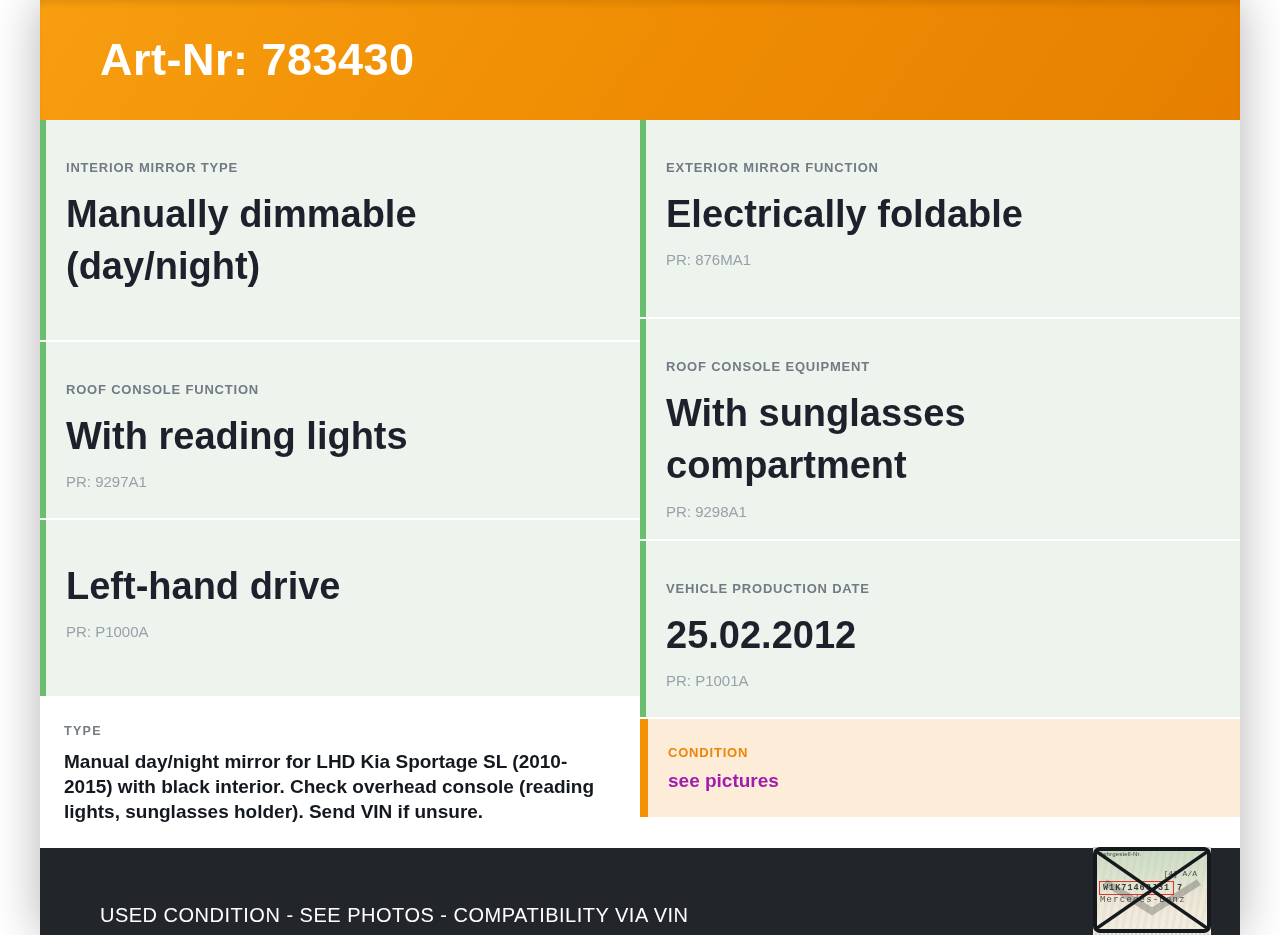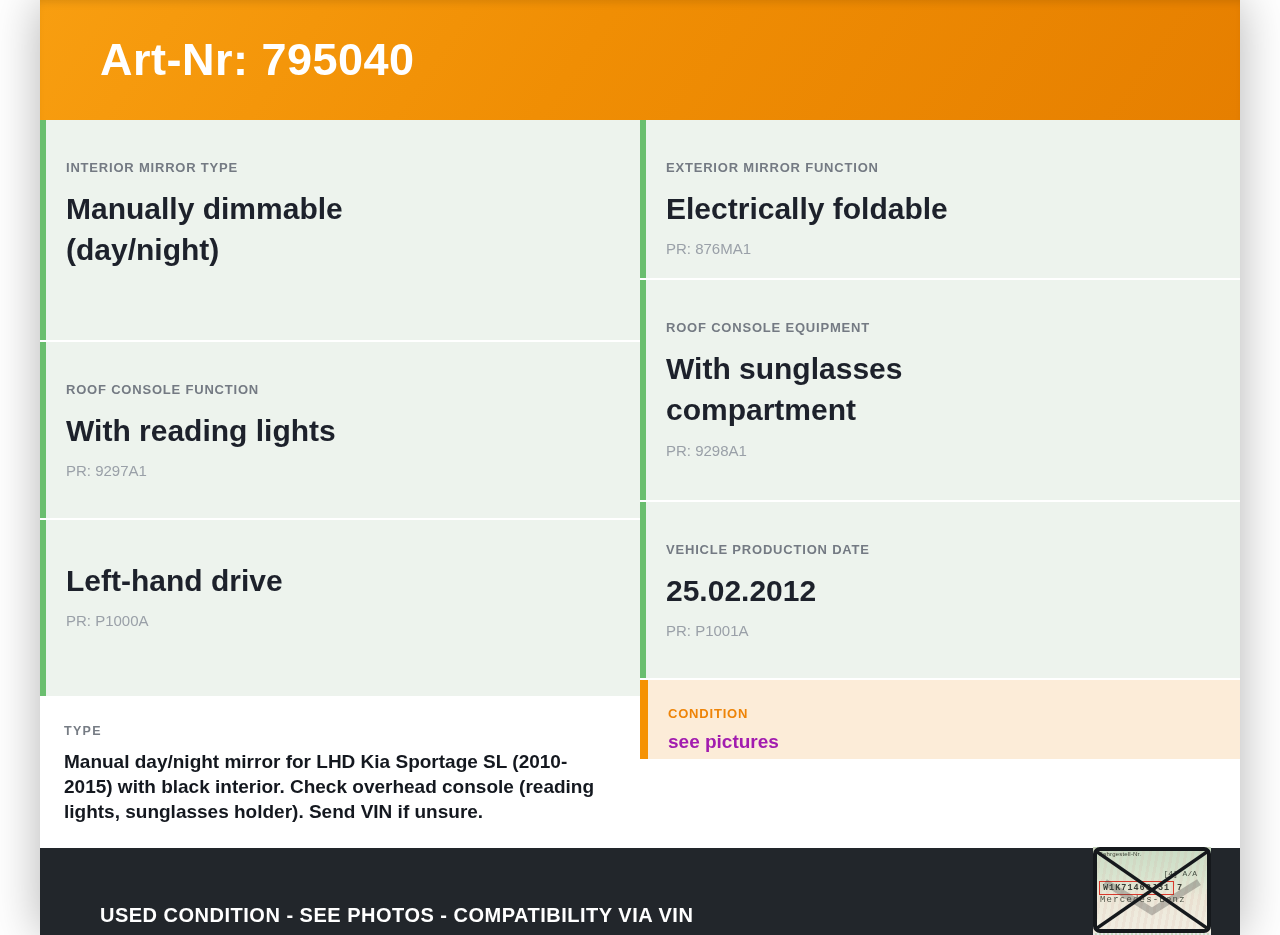--- a/index.html
+++ b/index.html
@@ -32,67 +32,67 @@
 
   .card {
     background:#edf3ed;
     border-left:6px solid #6abe6e;
     padding:40px 36px 0 20px;
     margin-bottom:2px;
     overflow:hidden;
   }
   .ht-222 { height:220px; }
   .ht-178 { height:176px; }
-  .ht-177 { height:158px; }
+  .ht-177 { height:197px; }
 
   .spec-label {
     color:#747a83; font-size:13px; font-weight:700;
     letter-spacing:0.8px; text-transform:uppercase;
     margin-bottom:13px;
   }
   .spec-value {
-    color:#1d212b; font-size:30px; font-weight:800;
+    color:#1d212b; font-size:38px; font-weight:800;
     line-height:1.38; max-width:430px; margin-bottom:11px;
   }
   .spec-pr { color:#9aa0a8; font-size:15px; font-weight:400; }
 
   
   .fits-card {
     flex:1; background:#ffffff;
     padding:26px 30px 0 24px;
   }
   .fits-label {
     color:#767c84; font-size:12.5px; font-weight:700;
     letter-spacing:1.3px; margin-bottom:11px;
   }
   .fits-text {
     color:#14181f; font-size:19px; font-weight:700;
     line-height:1.32; max-width:548px;
   }
 
   
   .condition-card {
-    height:79px; background:#fcecd8;
+    height:98px; background:#fcecd8;
     border-left:8px solid #f59203;
     padding:26px 20px 0 20px;
   }
   .condition-label {
     color:#ee8408; font-size:13px; font-weight:700;
     letter-spacing:0.8px; margin-bottom:10px;
   }
   .condition-value { color:#a21caf; font-size:19px; font-weight:700; }
 
   
   .footer-bar {
     height:87px; background:#22262b;
     display:flex; align-items:center;
     padding-left:60px;
   }
   .footer-bar .footer-text {
-    color:#ffffff; font-size:20px; font-weight:700; letter-spacing:0.5px;margin-top:47px;
+    color:#ffffff; font-size:20px; font-weight:400; letter-spacing:0.5px;margin-top:47px;
   }
 
   
   .vin-photo {
     position:absolute; left:1053px; top:847px;
     width:118px; height:88px;
     background:
       repeating-linear-gradient(100deg, rgba(214,170,160,0.14) 0 3px, rgba(255,255,255,0) 3px 7px),
       linear-gradient(180deg,#c9dcc4 0%,#d8e4cf 34%,#ece8d8 58%,#f1eee3 100%);
     overflow:hidden;
@@ -122,21 +122,21 @@
     font-family:"Liberation Mono","DejaVu Sans Mono",monospace;
   }
   .envelope-svg { position:absolute; inset:0; width:100%; height:100%; }
 </style>
 </head>
 <body>
 
 <div class="page">
 
   <div class="header">
-    <h1>Art-Nr: 795040</h1>
+    <h1>Art-Nr: 783430</h1>
   </div>
 
   <div class="content">
 
     <div class="col">
       <div class="card ht-222">
         <div class="spec-label">INTERIOR MIRROR TYPE</div>
         <div class="spec-value">Manually dimmable (day/night)</div>
       </div>
       <div class="card ht-178">

